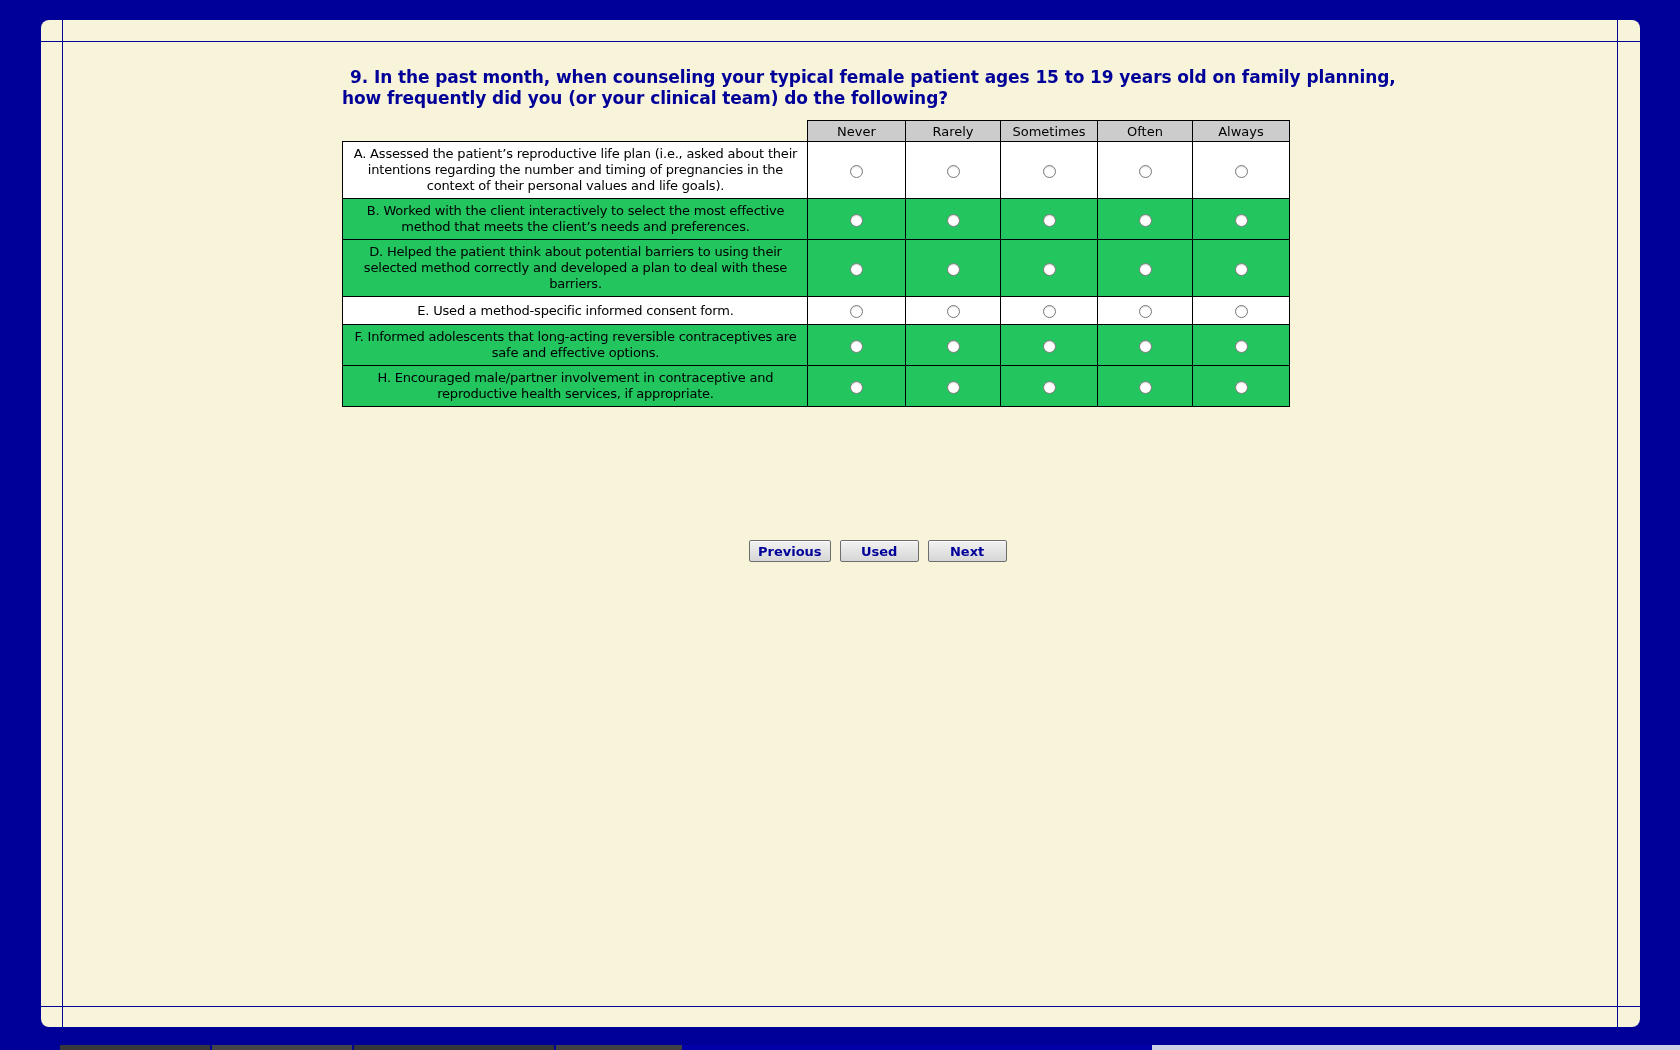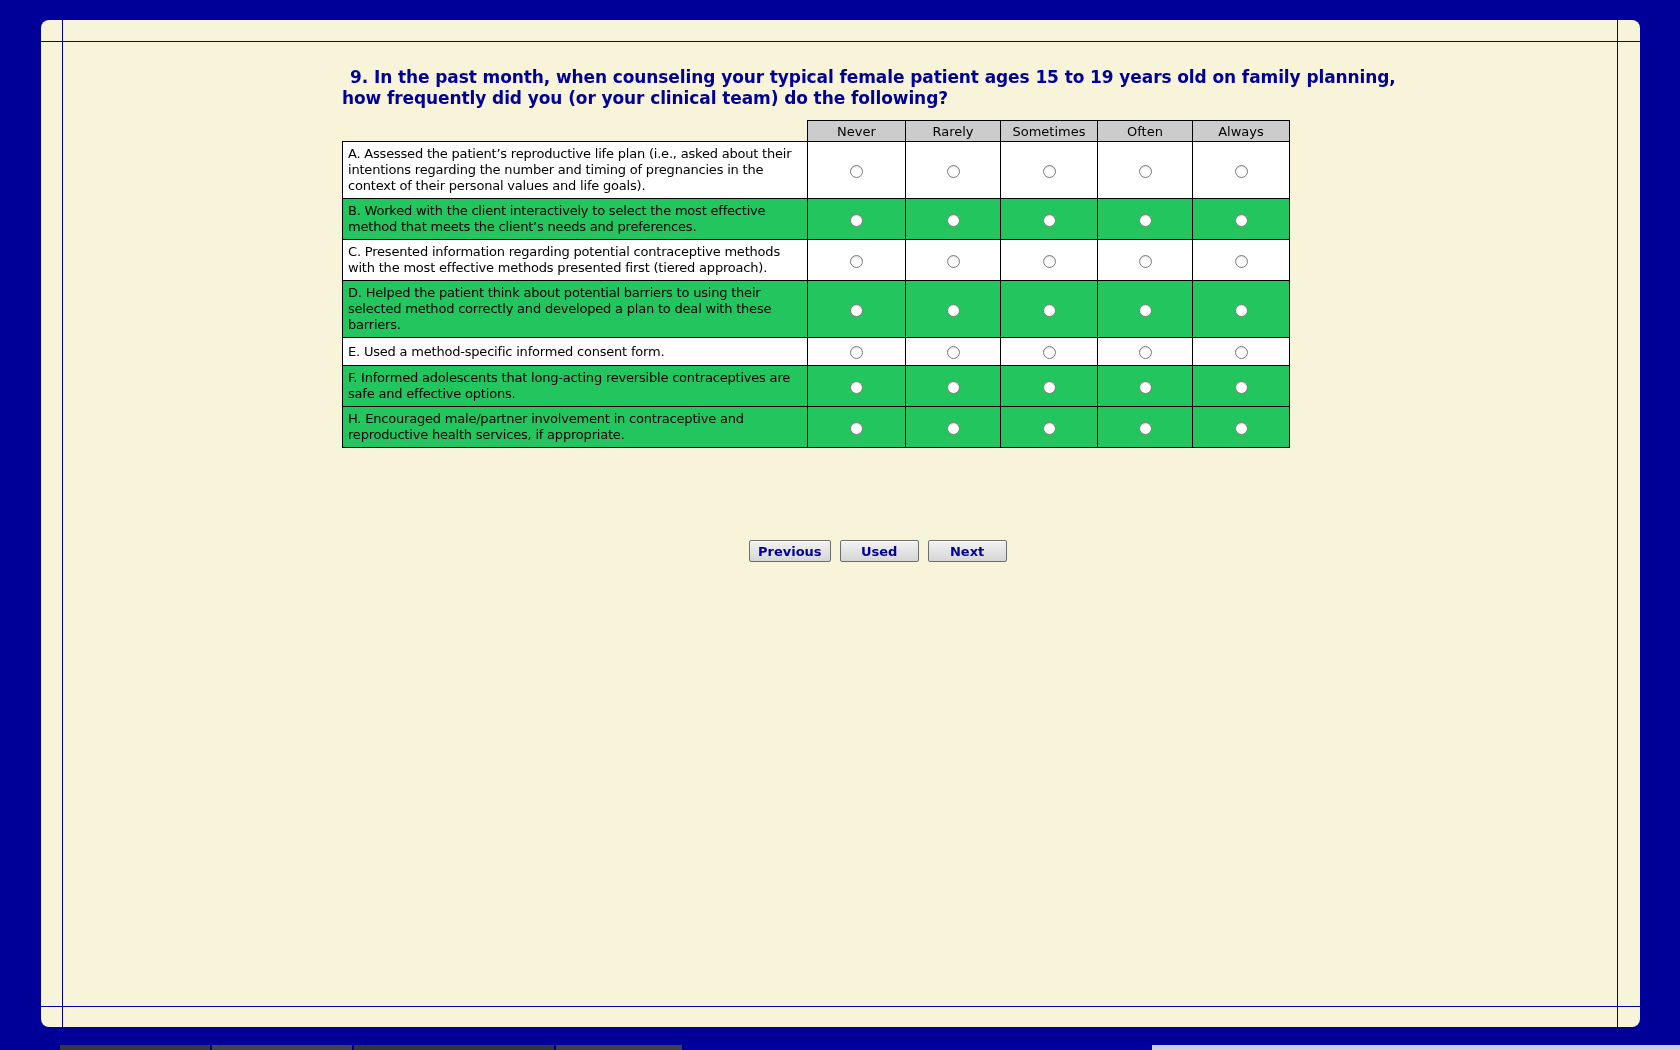--- a/index.html
+++ b/index.html
@@ -38,21 +38,21 @@
 
   table.grid {
     position: absolute;
     left: 301px; top: 100px;
     width: 947px;
     border-collapse: collapse;
     table-layout: fixed;
     font-size: 13px;
     color: #000000;
   }
-  table.grid th, table.grid td { border: 1px solid #000000; }
+  table.grid th, table.grid td { border: 1px solid #000000; text-align: center; }
   table.grid th {
     background: #CCCCCC;
     font-weight: normal;
     height: 21px;
     padding: 1px 2px;
     text-align: center;
     font-size: 13px;
   }
   table.grid th.corner { border: none; background: transparent; }
   table.grid td.q {
@@ -161,28 +161,20 @@
         <td class="opt"><input type="radio" name="row-a" style=""></td>
       </tr>
       <tr class="shaded">
         <td class="q">B. Worked with the client interactively to select the most effective method that meets the client’s needs and preferences.</td>
         <td class="opt"><input type="radio" name="row-b" style=""></td>
         <td class="opt"><input type="radio" name="row-b" style=""></td>
         <td class="opt"><input type="radio" name="row-b" style=""></td>
         <td class="opt"><input type="radio" name="row-b" style=""></td>
         <td class="opt"><input type="radio" name="row-b" style=""></td>
       </tr>
-      <tr>
-        <td class="q">C. Presented information regarding potential contraceptive methods with the most effective methods presented first (tiered approach).</td>
-        <td class="opt"><input type="radio" name="row-c" style=""></td>
-        <td class="opt"><input type="radio" name="row-c" style=""></td>
-        <td class="opt"><input type="radio" name="row-c" style=""></td>
-        <td class="opt"><input type="radio" name="row-c" style=""></td>
-        <td class="opt"><input type="radio" name="row-c" style=""></td>
-      </tr>
       <tr class="shaded">
         <td class="q">D. Helped the patient think about potential barriers to using their selected method correctly and developed a plan to deal with these barriers.</td>
         <td class="opt"><input type="radio" name="row-d" style=""></td>
         <td class="opt"><input type="radio" name="row-d" style=""></td>
         <td class="opt"><input type="radio" name="row-d" style=""></td>
         <td class="opt"><input type="radio" name="row-d" style=""></td>
         <td class="opt"><input type="radio" name="row-d" style=""></td>
       </tr>
       <tr>
         <td class="q">E. Used a method-specific informed consent form.</td>

